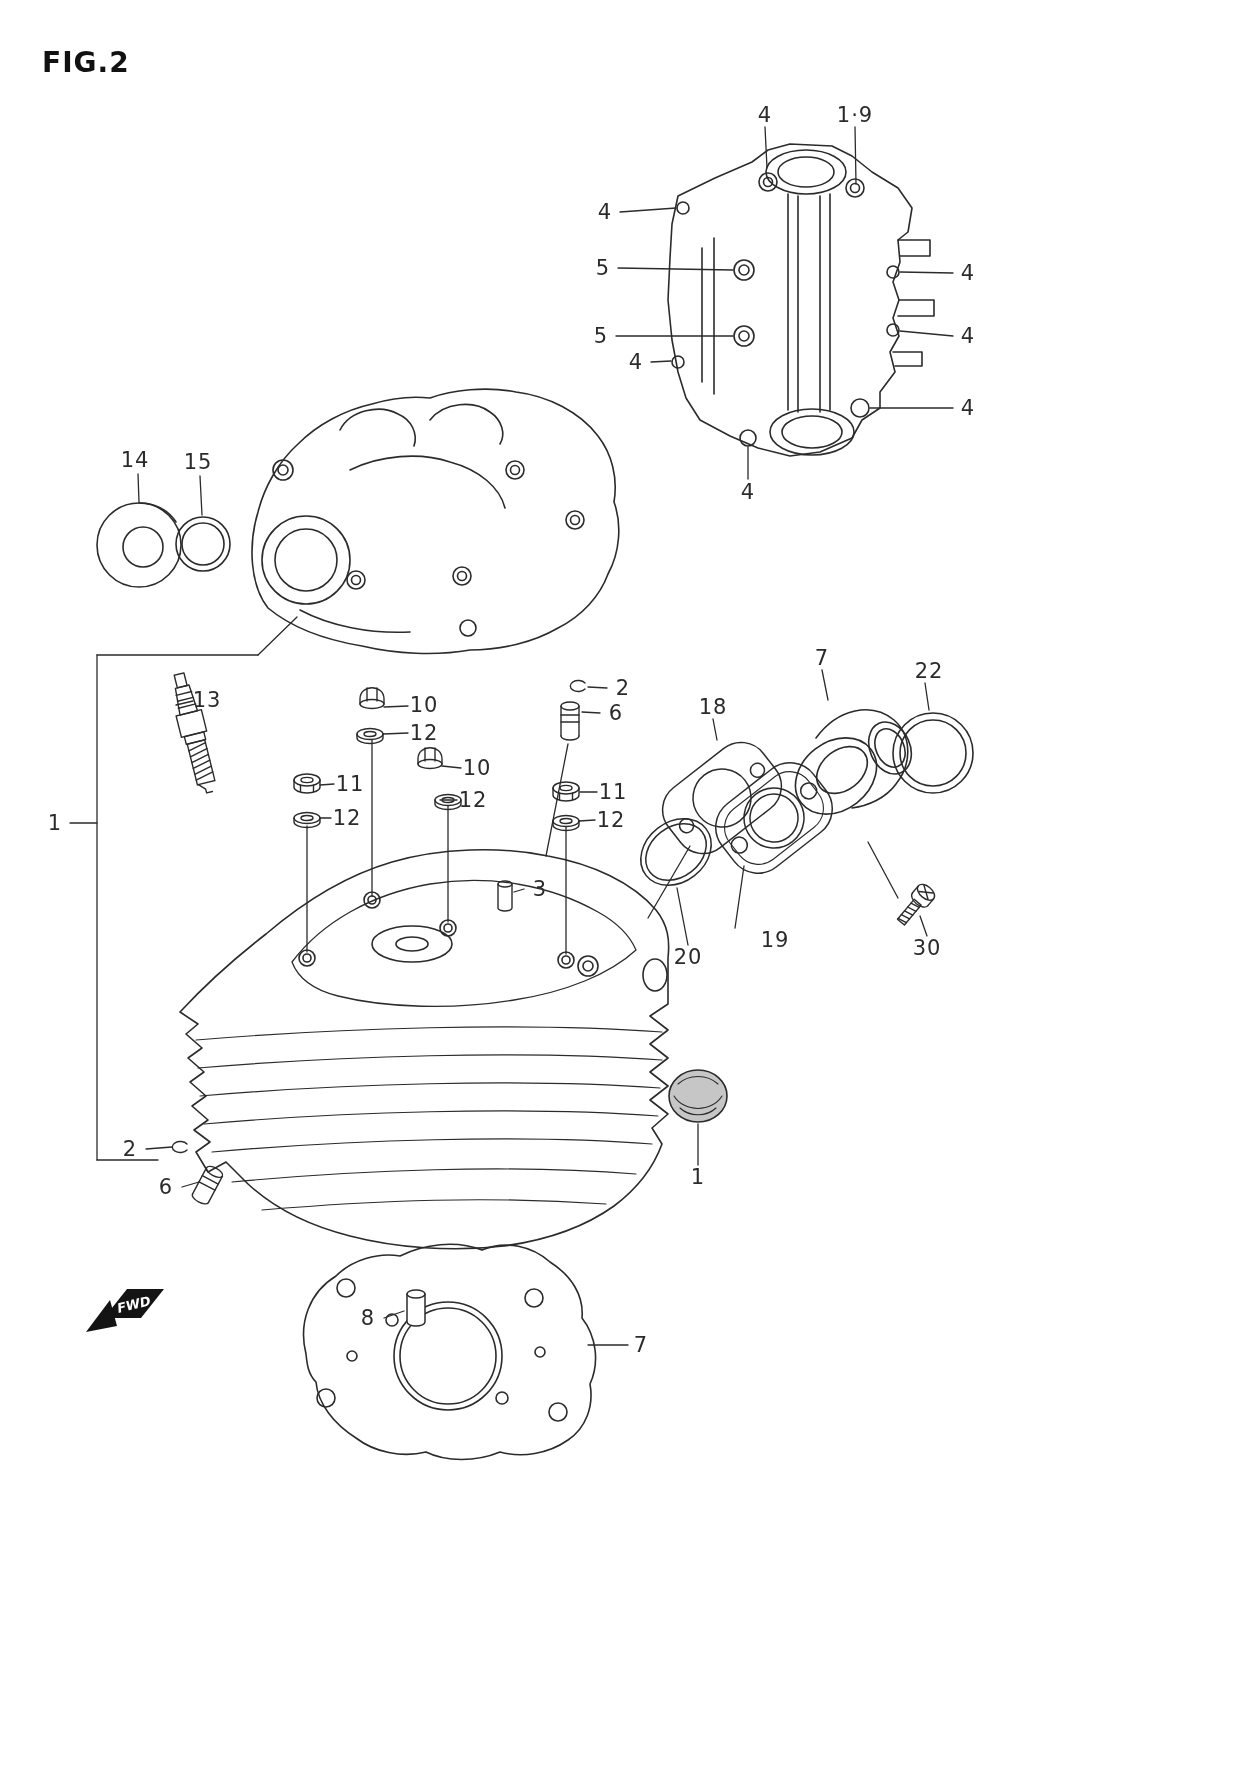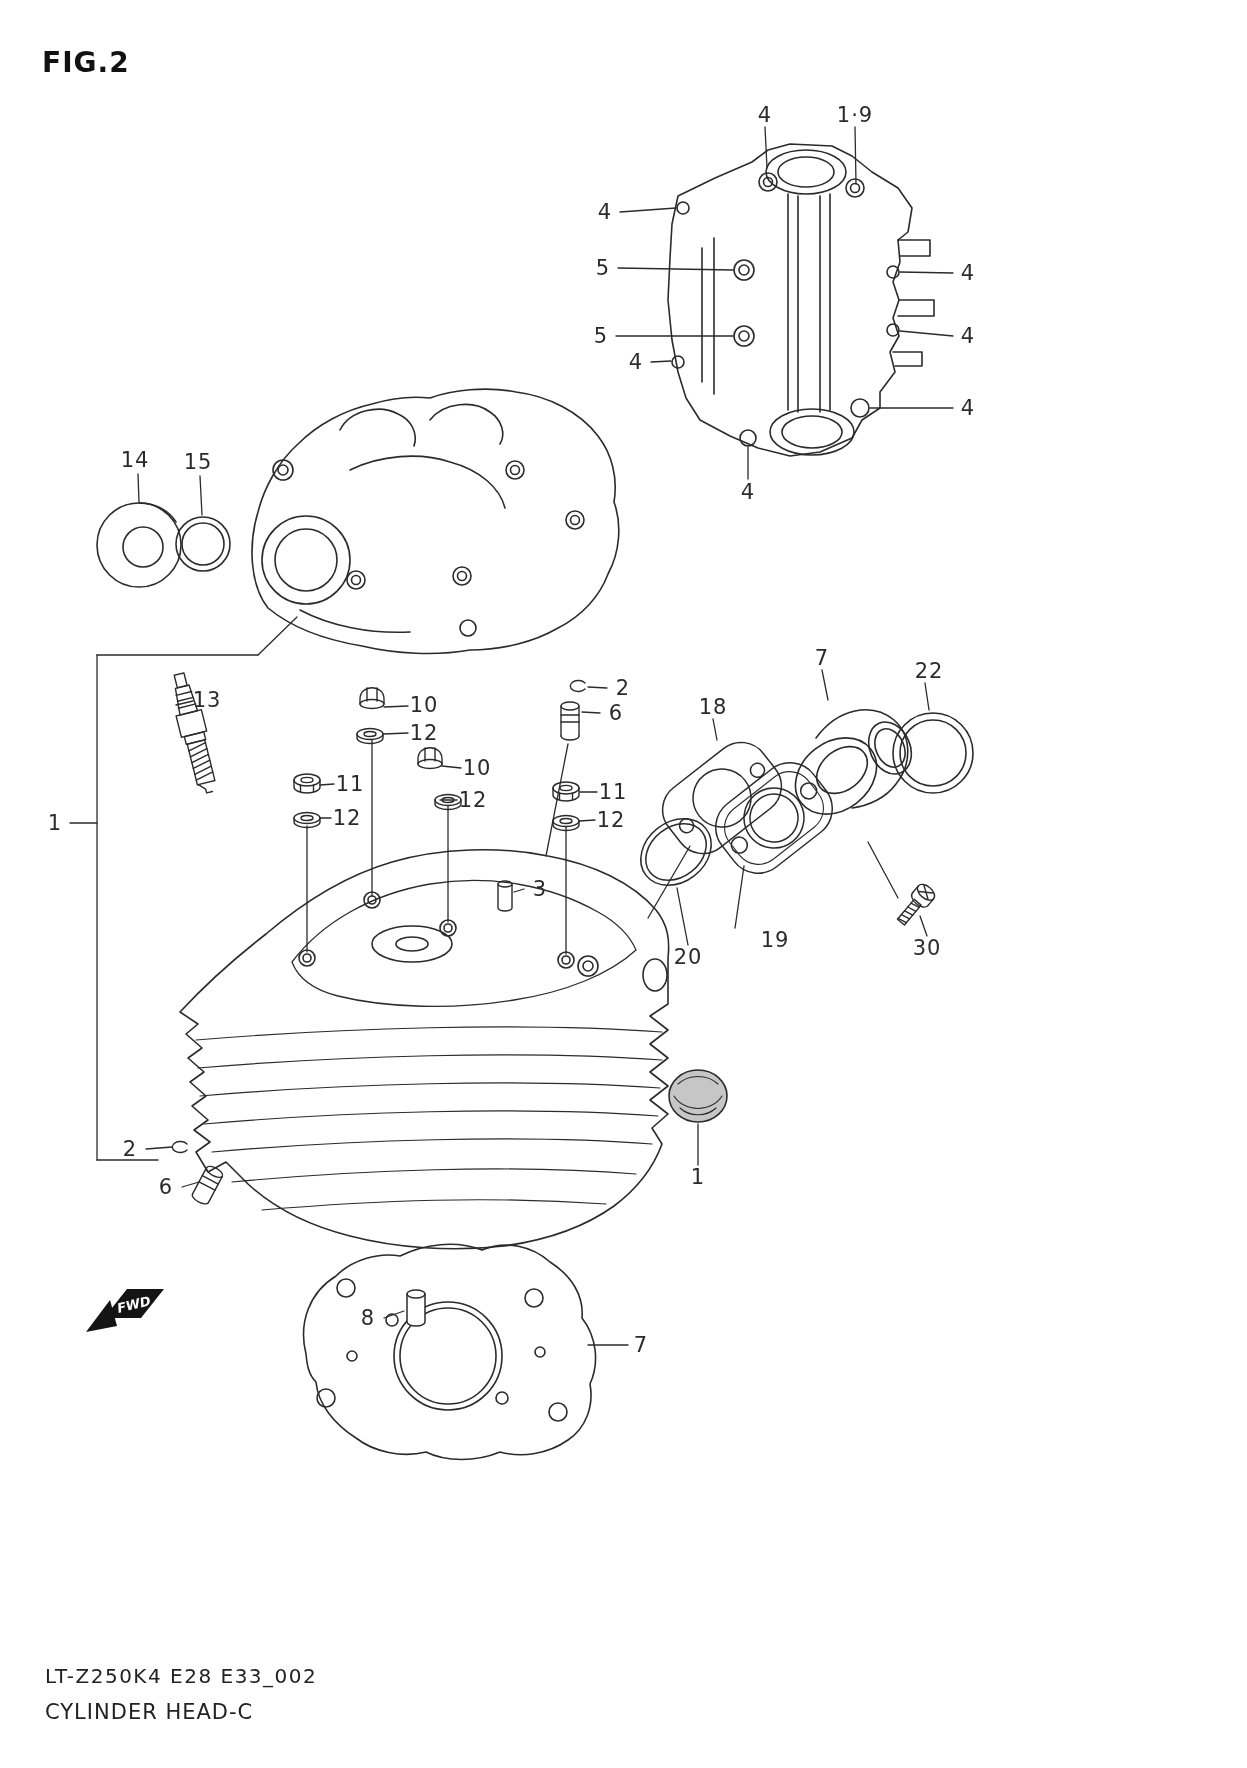--- a/index.html
+++ b/index.html
@@ -357,18 +357,14 @@
       <span class="callout" style="left: 775px; top: 940px;">19</span>
       <span class="callout" style="left: 688px; top: 957px;">20</span>
       <span class="callout" style="left: 927px; top: 948px;">30</span>
       <span class="callout" style="left: 698px; top: 1177px;">1</span>
       <span class="callout" style="left: 130px; top: 1149px;">2</span>
       <span class="callout" style="left: 166px; top: 1187px;">6</span>
       <span class="callout" style="left: 368px; top: 1318px;">8</span>
       <span class="callout" style="left: 641px; top: 1345px;">7</span>
     </div>
 
-  <div class="footer">
-    <div class="code">LT-Z250K4 E28 E33_002</div>
-    <div class="name">CYLINDER HEAD-C</div>
-  </div>
 
 </div>
 
 </body></html>

